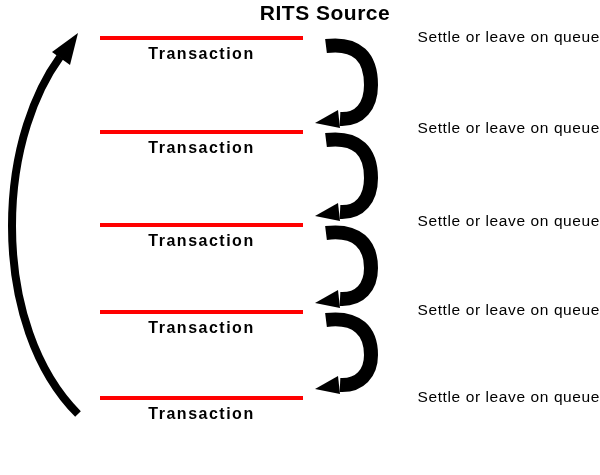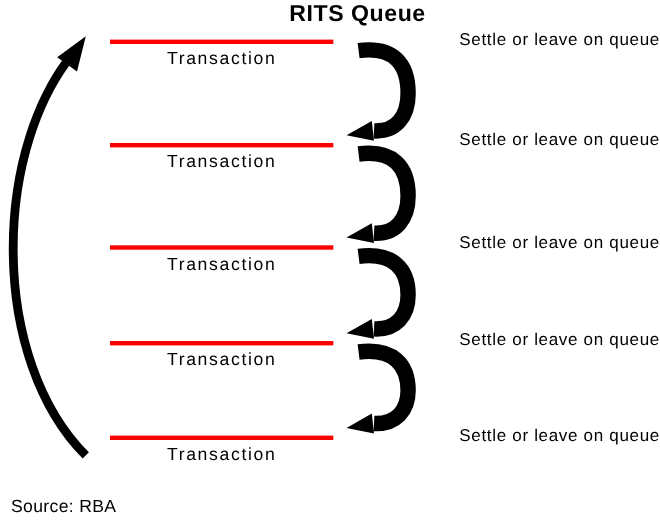--- a/index.html
+++ b/index.html
@@ -33,21 +33,21 @@
     width: 203px;
     height: 4px;
     background: var(--line, #ff0000);
   }
   .tx-label {
     position: absolute;
     left: 100px;
     width: 203px;
     text-align: center;
     font-size: 16px;
-    font-weight: normal;
+    font-weight: bold;
     letter-spacing: 1.5px;
     line-height: 18px;
   }
   .note {
     position: absolute;
     left: 408px;
     width: 192px;
     font-size: 15.5px;
     letter-spacing: 0.6px;
     line-height: 18px;
@@ -62,21 +62,21 @@
     letter-spacing: 0.3px;
   }
   .arrow-shape { stroke: var(--arrow, #000000); fill: none; }
   .arrow-head  { fill: var(--arrow, #000000); stroke: none; }
 </style>
 </head>
 <body>
 
 <div class="canvas" style="--bg: #ffffff; --line: #ff0000; --arrow: #000000; --text: #000000;">
 
-  <div class="title">RITS Queue</div>
+  <div class="title">RITS Source</div>
 
   <svg class="arrows-layer" width="600" height="475" viewBox="0 0 600 475">
 
     <g>
       <path class="arrow-shape" stroke-width="8" d="M 78 414 C 36 372 12 303 12 226 C 12 148 36 90 60 57"></path>
       <polygon class="arrow-head" points="78,33 70,65 52,52"></polygon>
     </g>
 
     <g>
       <path class="arrow-shape" stroke-width="14" d="M 326 46 C 358 42 371 58 371 85 C 371 106 360 120 340 119"></path>
@@ -112,15 +112,14 @@
   <div class="note" style="top:212px">Settle or leave on queue</div>
 
   <div class="red-line" style="top:310px"></div>
   <div class="tx-label" style="top:319px">Transaction</div>
   <div class="note" style="top:301px">Settle or leave on queue</div>
 
   <div class="red-line" style="top:396px"></div>
   <div class="tx-label" style="top:405px">Transaction</div>
   <div class="note" style="top:388px">Settle or leave on queue</div>
 
-  <div class="source">Source: RBA</div>
 
 </div>
 
 </body></html>

